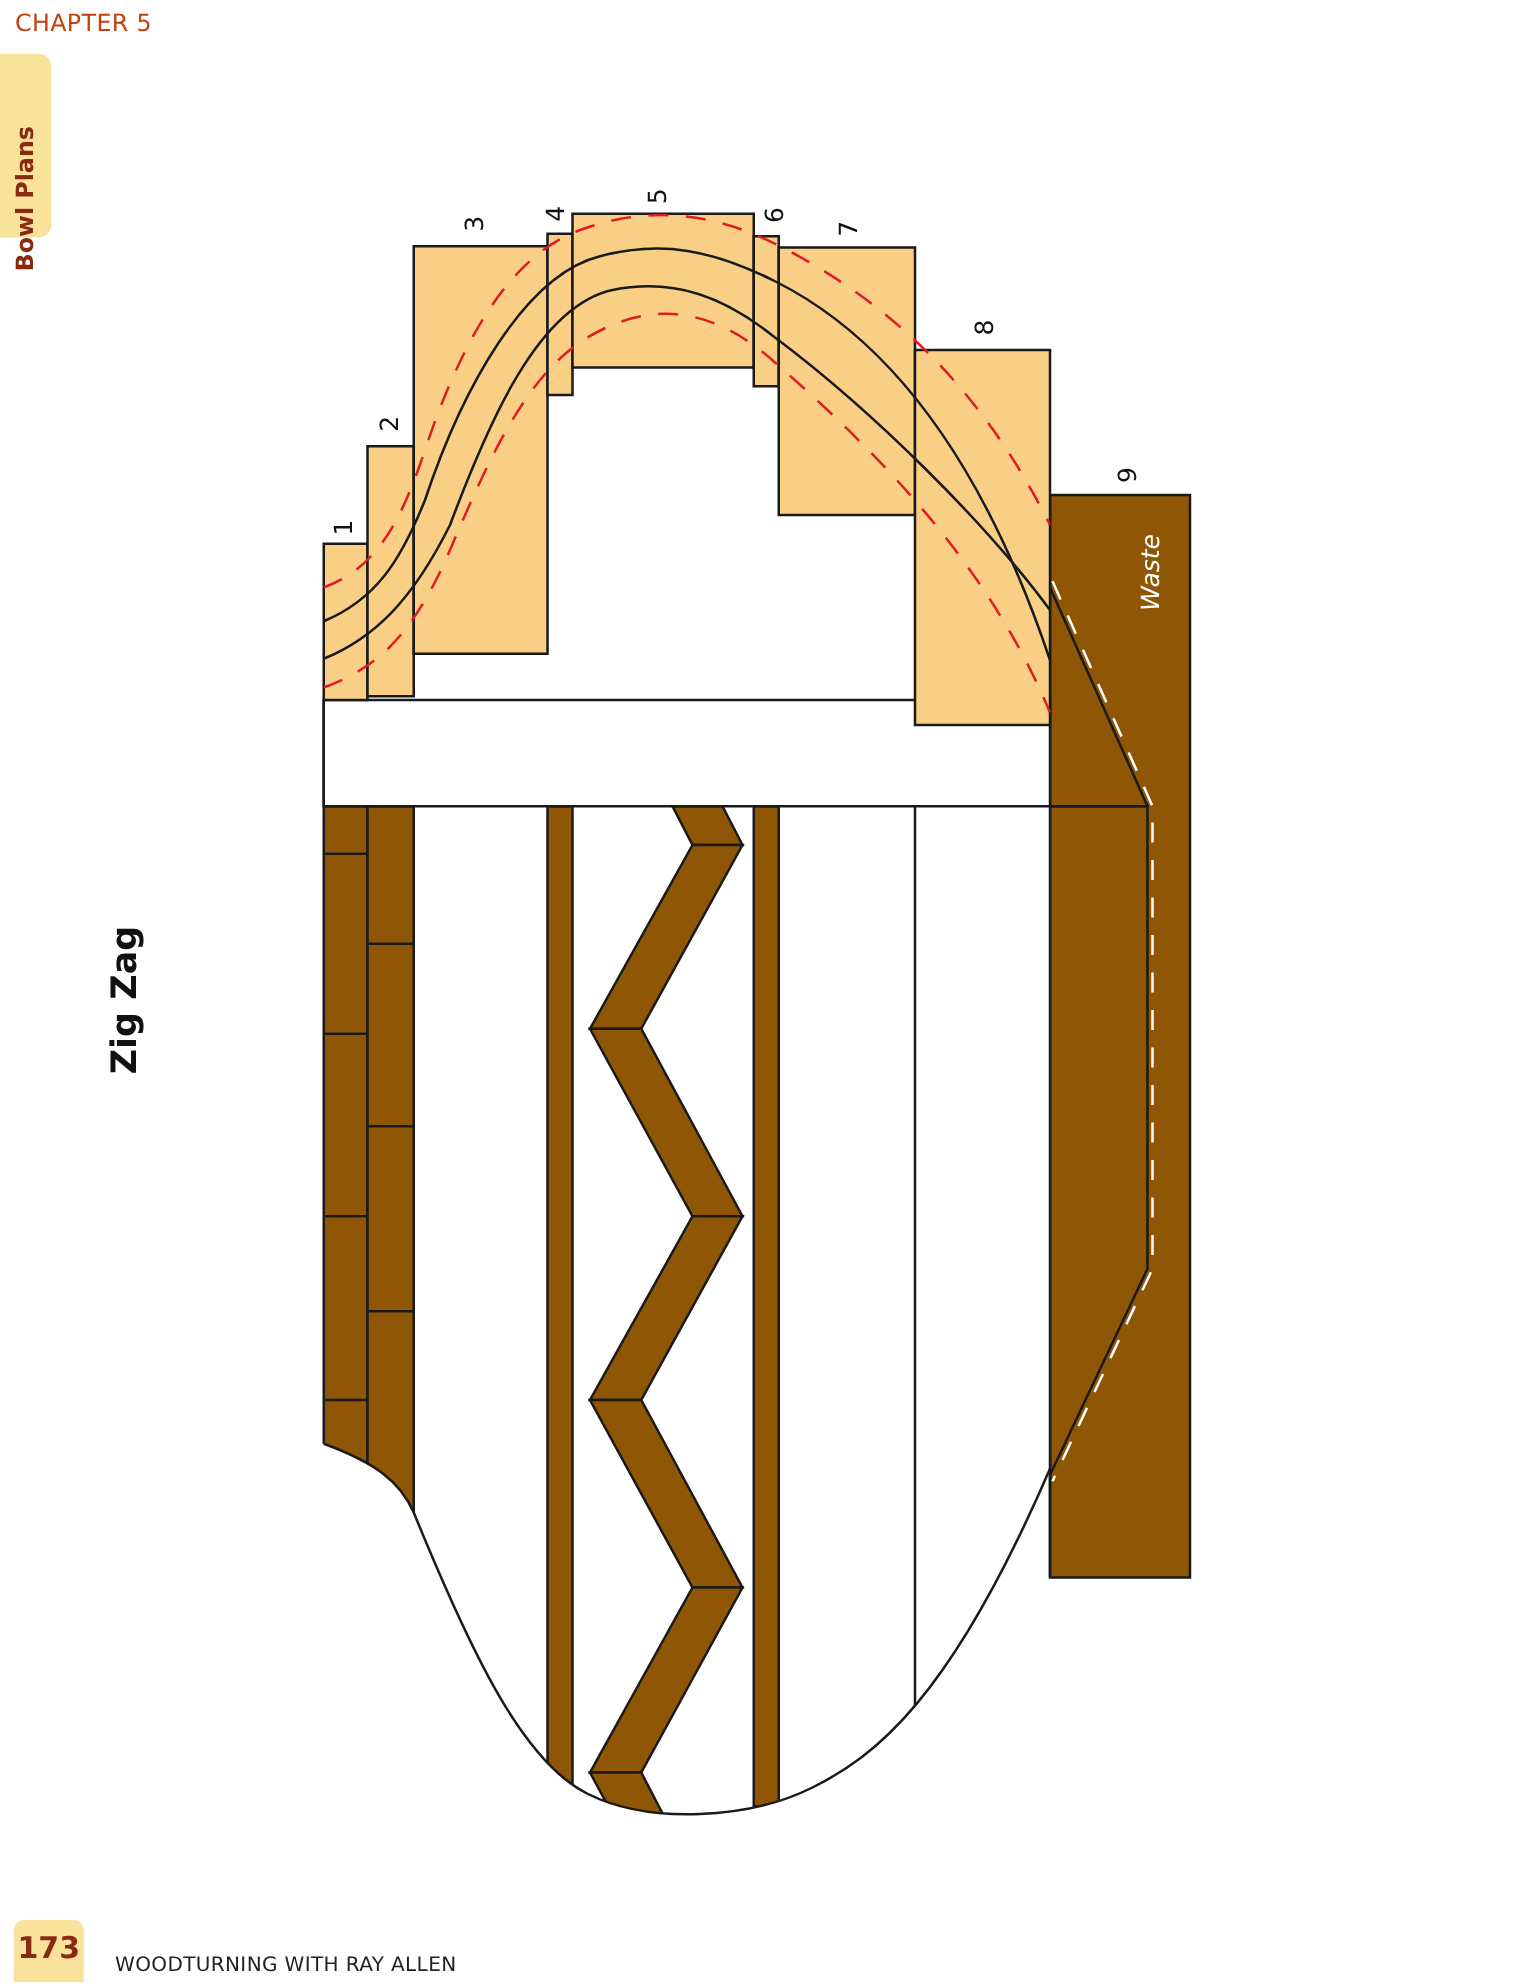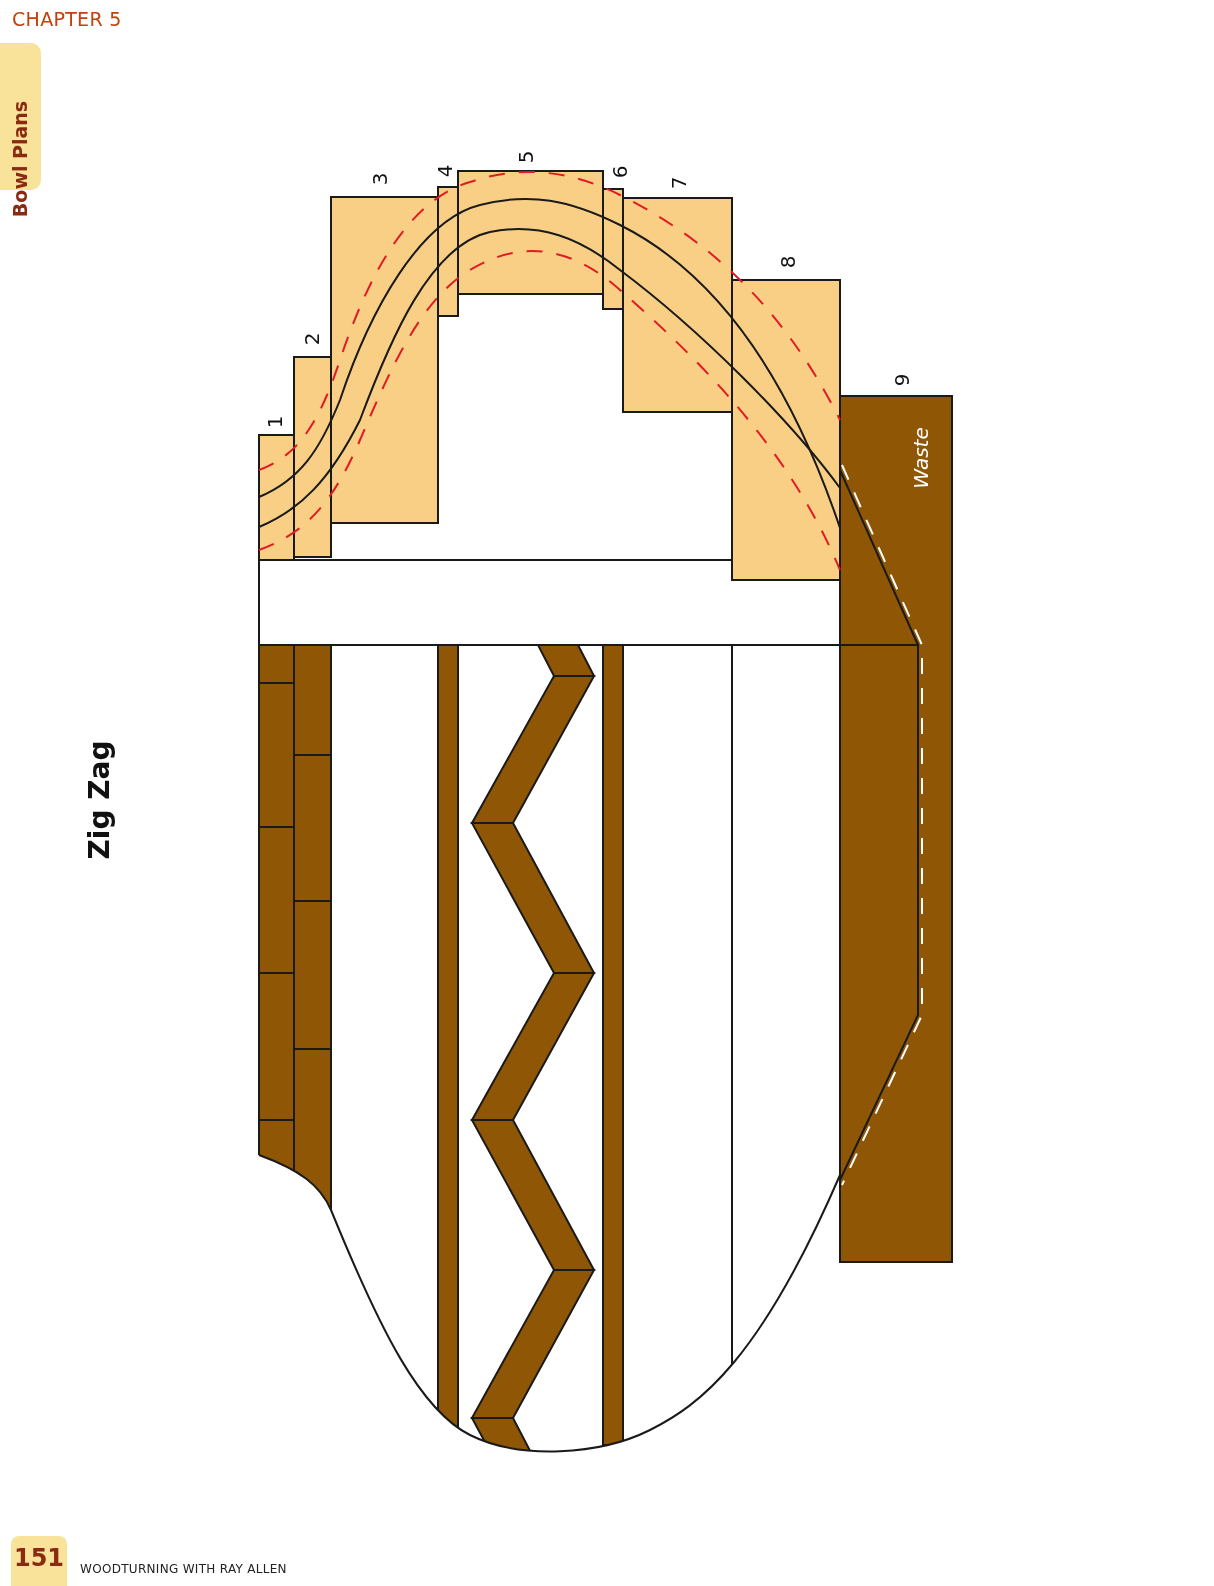--- a/index.html
+++ b/index.html
@@ -3,21 +3,21 @@
 <meta charset="utf-8">
 <style>
   html, body { margin: 0; padding: 0; background: #ffffff; }
   body { width: 1214px; height: 1586px; position: relative; overflow: hidden; font-family: "DejaVu Sans", sans-serif; }
   .chapter { position: absolute; left: 12px; top: 8px; font-size: 19px; color: #c2410c; letter-spacing: 0.3px; }
   .tab { position: absolute; left: 0; top: 43px; width: 41px; height: 147px; background: #f9e29a; border-radius: 0 10px 10px 0; }
   .tab-label { position: absolute; left: 20px; top: 116px; transform: translate(-50%,-50%) rotate(-90deg); white-space: nowrap; font-weight: bold; font-size: 19px; color: #8a2a12; }
   .title { position: absolute; left: 99px; top: 800px; transform: translate(-50%,-50%) rotate(-90deg); white-space: nowrap; font-weight: bold; font-size: 28px; color: #111; }
   .page-num-box { position: absolute; left: 11px; top: 1536px; width: 56px; height: 50px; background: #f9e29a; border-radius: 8px 8px 0 0; }
   .page-num { position: absolute; left: 0; right: 0; top: 8px; text-align: center; font-weight: bold; font-size: 24px; color: #8a2a12; }
-  .footer { position: absolute; left: 80px; top: 1562px; font-size: 12px; color: #222; letter-spacing: 0.3px; }
+  .footer { position: absolute; left: 92px; top: 1562px; font-size: 16px; color: #222; letter-spacing: 0.3px; }
   svg.diagram { position: absolute; left: 0; top: 0; }
 </style>
 </head>
 <body>
 
 <div class="chapter">CHAPTER 5</div>
 
 <div class="tab">
   <div class="tab-label">Bowl Plans</div>
 </div>
@@ -106,15 +106,15 @@
     <text transform="translate(527,157) rotate(-90)" dominant-baseline="middle">5</text>
     <text transform="translate(621,172) rotate(-90)" dominant-baseline="middle">6</text>
     <text transform="translate(680,183) rotate(-90)" dominant-baseline="middle">7</text>
     <text transform="translate(789,262) rotate(-90)" dominant-baseline="middle">8</text>
     <text transform="translate(903,380) rotate(-90)" dominant-baseline="middle">9</text>
   </g>
   <text transform="translate(922,458) rotate(-90)" text-anchor="middle" dominant-baseline="middle" font-family="DejaVu Sans, sans-serif" font-size="20" font-style="italic" fill="#ffffff">Waste</text>
 </svg>
 
 <div class="page-num-box">
-  <div class="page-num">151</div>
+  <div class="page-num">173</div>
 </div>
 <div class="footer">WOODTURNING WITH RAY ALLEN</div>
 
 </body></html>

